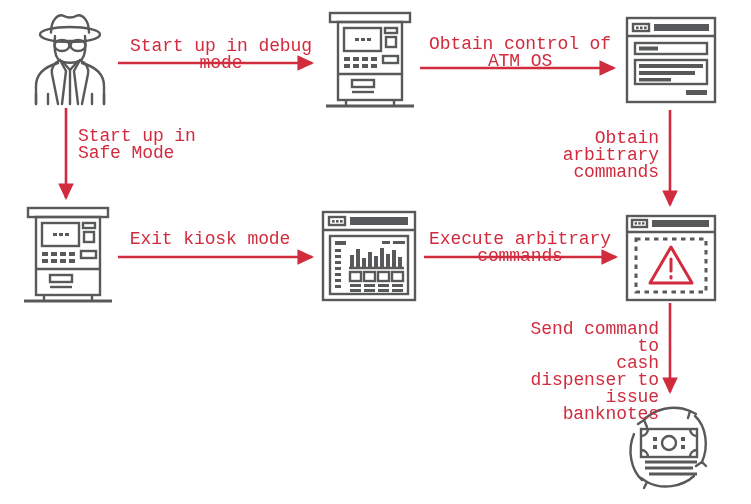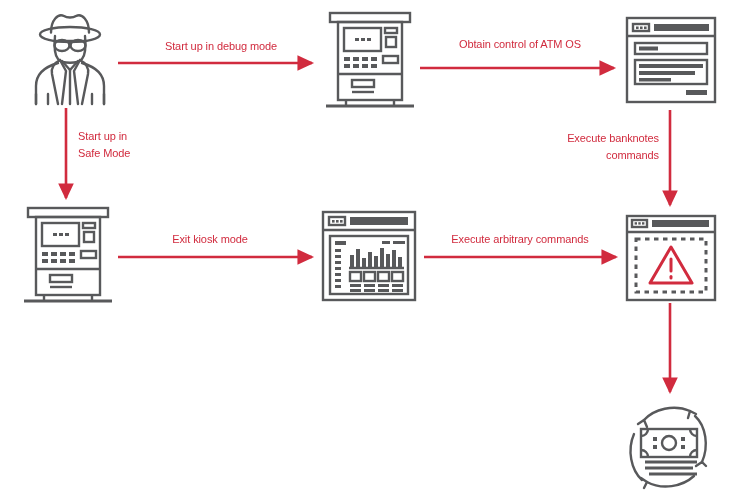--- a/index.html
+++ b/index.html
@@ -16,22 +16,22 @@
     height: 504px;
     background: #ffffff;
     overflow: hidden;
   }
   .node {
     position: absolute;
   }
   .edge-label {
     position: absolute;
     color: #d12b3e;
-    font-family: Liberation Sans, sans-serif;
-    font-size: 11px;
+    font-family: Liberation Mono, monospace;
+    font-size: 18px;
     line-height: 17px;
     white-space: pre-line;
     letter-spacing: -0.1px;
   }
   .lbl-center { text-align: center; }
   .lbl-left   { text-align: left; }
   .lbl-right  { text-align: right; }
   svg { display: block; overflow: visible; }
 </style>
 </head>
@@ -330,21 +330,24 @@
     </svg>
   </div>
 
   <div class="edge-label lbl-center" style="left:126px; top:38px; width:190px;">Start up in debug mode</div>
 
   <div class="edge-label lbl-left" style="left:78px; top:128px; width:120px;">Start up in
 Safe Mode</div>
 
   <div class="edge-label lbl-center" style="left:424px; top:36px; width:192px;">Obtain control of ATM OS</div>
 
-  <div class="edge-label lbl-right" style="left:516px; top:130px; width:143px;">Execute banknotes
+  <div class="edge-label lbl-right" style="left:516px; top:130px; width:143px;">Obtain arbitrary
 commands</div>
 
   <div class="edge-label lbl-center" style="left:115px; top:231px; width:190px;">Exit kiosk mode</div>
 
   <div class="edge-label lbl-center" style="left:424px; top:231px; width:192px;">Execute arbitrary commands</div>
 
+  <div class="edge-label lbl-right" style="left:516px; top:321px; width:143px;">Send command to
+cash dispenser to
+issue banknotes</div>
 
 </div>
 
 </body></html>

